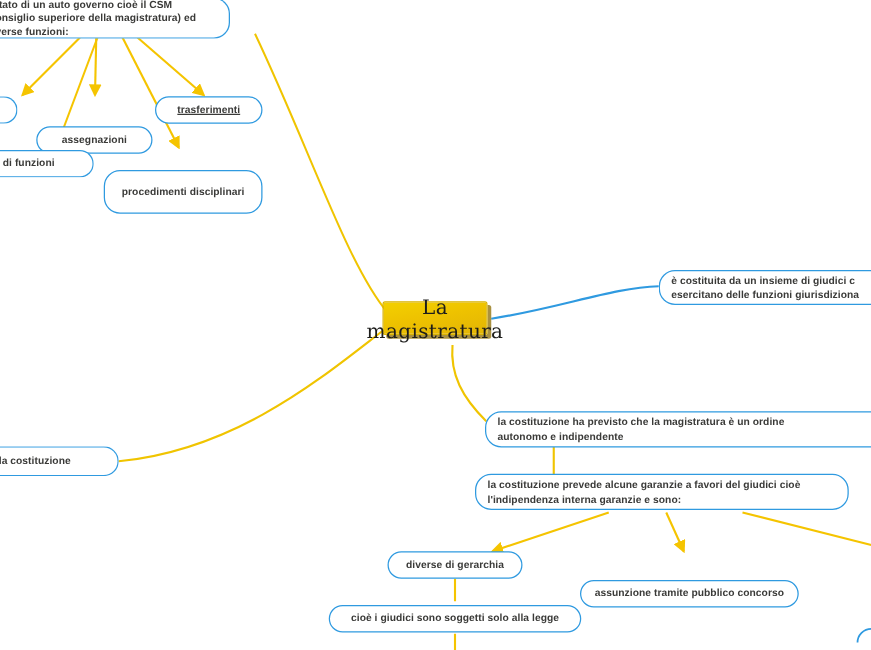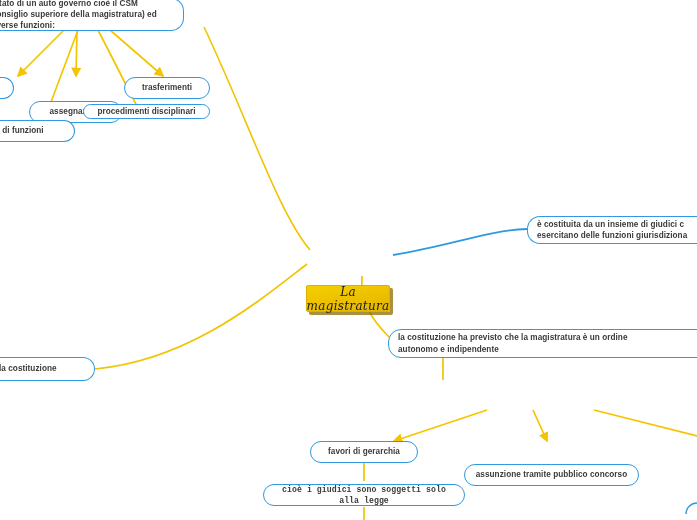--- a/index.html
+++ b/index.html
@@ -63,29 +63,27 @@
   .center-node {
     position: absolute;
     box-sizing: border-box;
     z-index: 4;
     background: linear-gradient(170deg, #f3d000 0%, #eec200 45%, #e3b505 100%);
     border: 1.2px solid #d9b200;
     border-radius: 2px;
     box-shadow: 3px 3px 0 0 rgba(140,108,0,0.75);
     color: #1d1d1b;
     font-family: "DejaVu Serif", serif;
-    font-style: italic;
-    font-size: 12px;
+    font-size: 16px;
     font-weight: normal;
     letter-spacing: 0.3px;
     display: flex;
     align-items: center;
     justify-content: center;
     text-align: center;
-    margin-top: 44px;
   }
 </style>
 </head>
 <body>
 
 <div id="canvas">
 
   <svg class="links" viewBox="0 0 697 520">
     <defs>
       <marker id="arrowhead" markerWidth="6" markerHeight="6" refX="5" refY="3" orient="auto">
@@ -121,36 +119,38 @@
   </svg>
 
   <div class="node left-cut multiline" style="left:-20px; top:-2px; width:204px; height:33px;">dotato di un auto governo cioè il CSM
 (consiglio superiore della magistratura) ed
 diverse funzioni:</div>
 
   <div class="node left-cut" style="left:-22px; top:77px; width:36px; height:22px;">ni</div>
 
   <div class="node" style="left:29px; top:77px; width:93px; height:22px;margin-top:24px;">assegnazioni</div>
 
-  <div class="node" style="left:124px; top:77px; width:86px; height:22px;">trasferimenti</div>
+  <div class="node" style="left:124px; top:77px; width:86px; height:22px;text-decoration:underline;">trasferimenti</div>
 
   <div class="node left-cut" style="left:-22px; top:120px; width:97px; height:22px;">nto di funzioni</div>
 
-  <div class="node" style="left:83px; top:104px; width:127px; height:15px;">procedimenti disciplinari</div>
+  <div class="node" style="left:83px; top:136px; width:127px; height:35px;">procedimenti disciplinari</div>
 
   <div class="node right-cut multiline" style="left:527px; top:216px; width:180px; height:28px;">è costituita da un insieme di giudici c
 esercitano delle funzioni giurisdiziona</div>
 
   <div class="node left-cut" style="left:-22px; top:357px; width:117px; height:24px;">dalla costituzione</div>
 
   <div class="node multiline" style="left:388px; top:329px; width:332px; height:29px;">la costituzione ha previsto che la magistratura è un ordine
 autonomo e indipendente</div>
 
+  <div class="node multiline" style="left:380px; top:379px; width:299px; height:29px;">la costituzione prevede alcune garanzie a favori del giudici cioè
+l'indipendenza interna garanzie e sono:</div>
 
-  <div class="node" style="left:310px; top:441px; width:108px; height:22px;">favori di gerarchia</div>
+  <div class="node" style="left:310px; top:441px; width:108px; height:22px;">diverse di gerarchia</div>
 
   <div class="node" style="left:464px; top:464px; width:175px; height:22px;">assunzione tramite pubblico concorso</div>
 
-  <div class="node" style="left:263px; top:484px; width:202px; height:22px;font-family:Liberation Mono, monospace;">cioè i giudici sono soggetti solo alla legge</div>
+  <div class="node" style="left:263px; top:484px; width:202px; height:22px;">cioè i giudici sono soggetti solo alla legge</div>
 
   <div class="center-node" style="left:306px; top:241px; width:84px; height:27px;">La magistratura</div>
 
 </div>
 
 </body></html>

